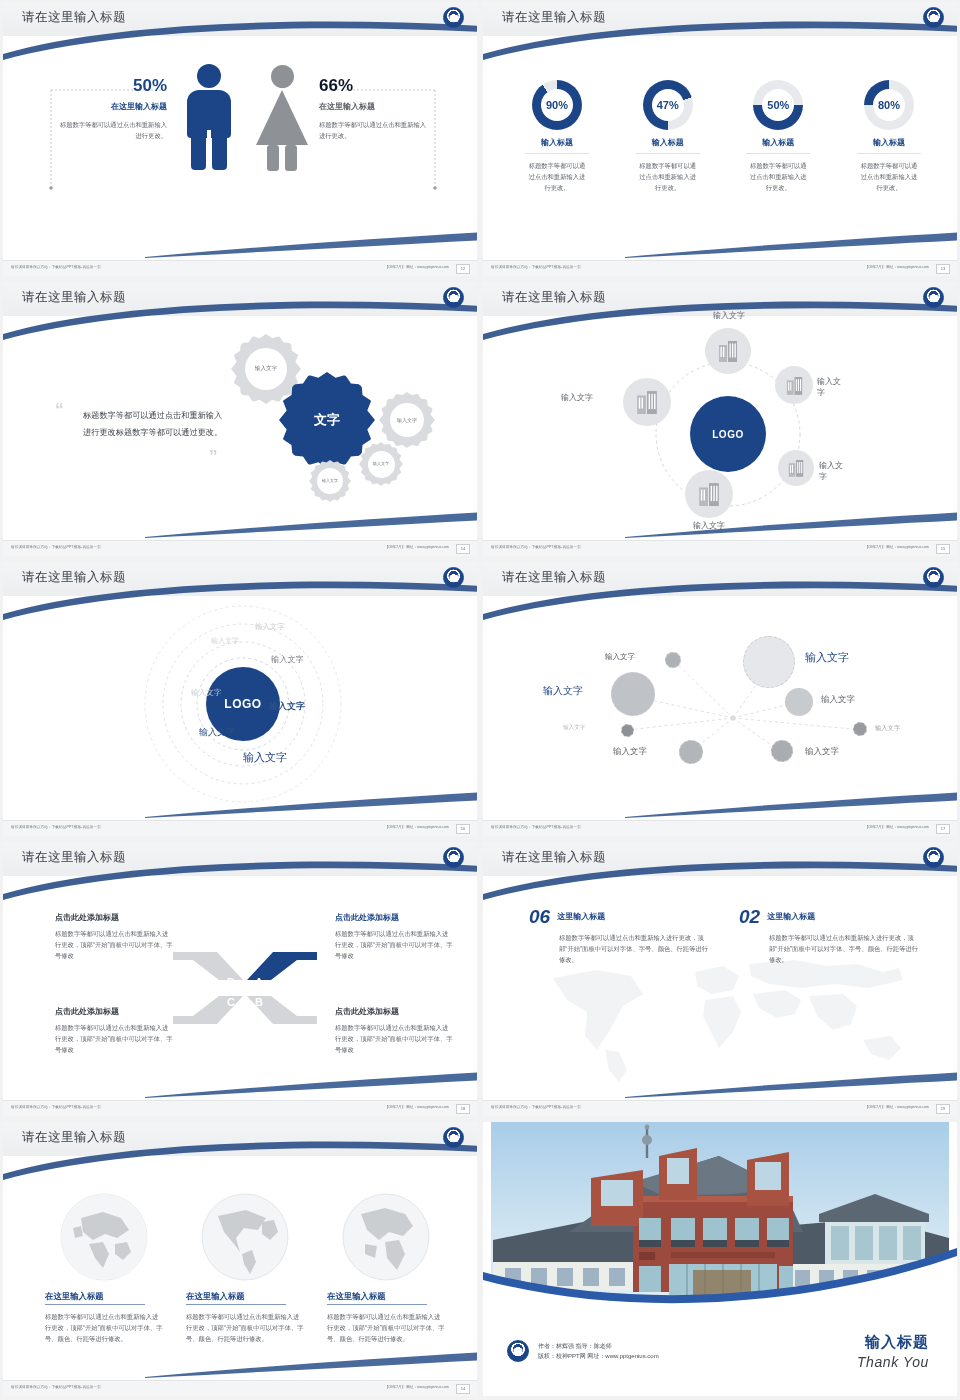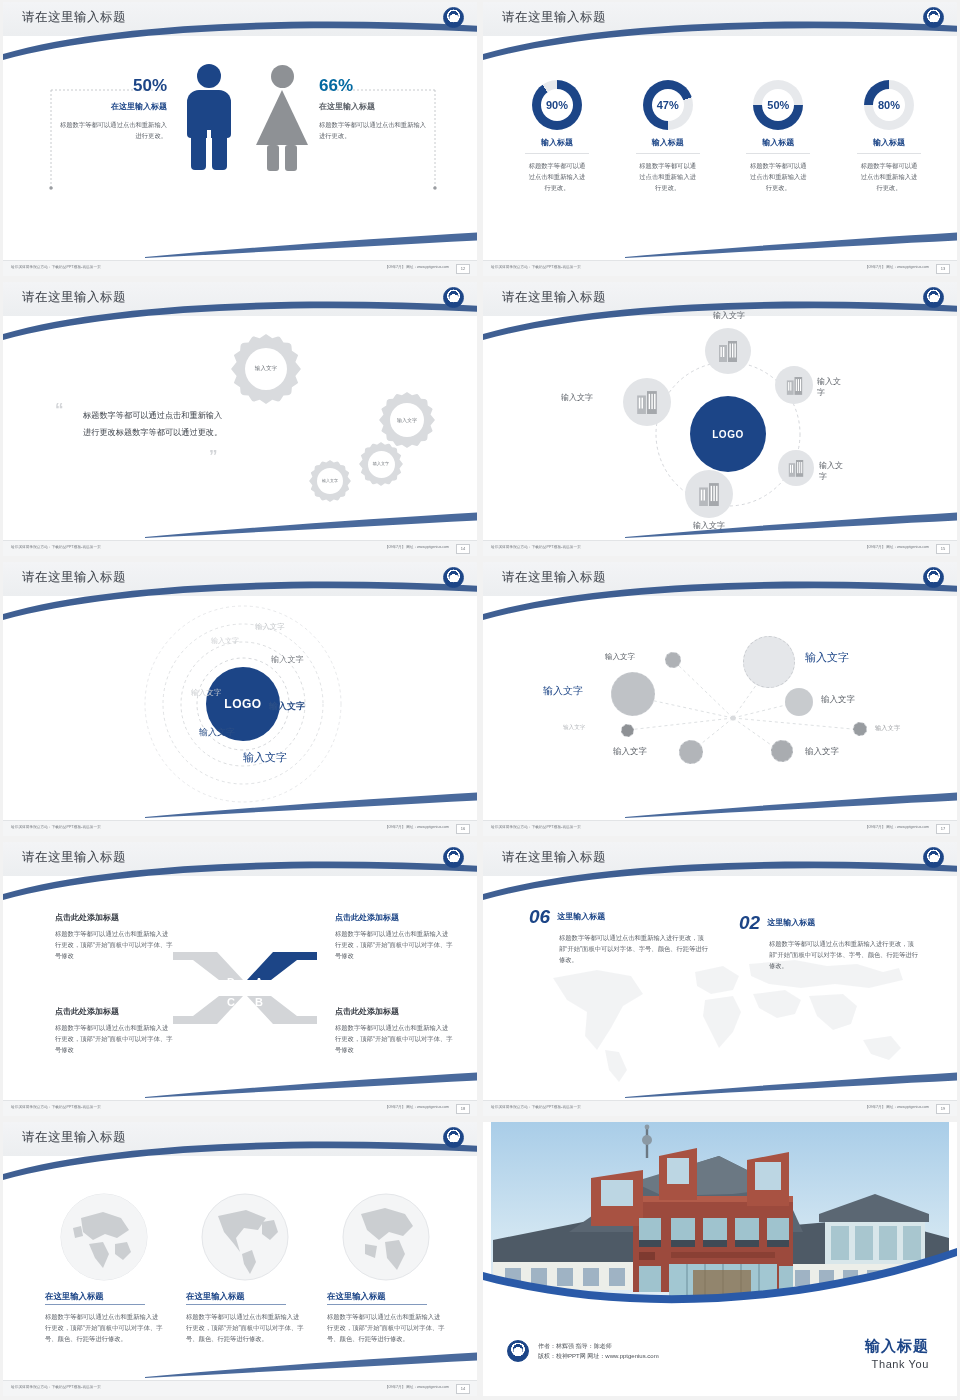--- a/index.html
+++ b/index.html
@@ -20,21 +20,21 @@
   .botswoosh { position:absolute; right:0; bottom:18px; width:70%; height:26px; overflow:hidden; }
 
   
   .foot { position:absolute; left:0; bottom:0; width:100%; height:16px; background:#f4f5f6; border-top:1px solid #e2e4e6; }
   .foot-l { position:absolute; left:8px; top:4px; font-size:3.6px; color:#6d7278; letter-spacing:.1px; }
   .foot-r { position:absolute; right:28px; top:4px; font-size:3.6px; color:#6d7278; }
   .pageno { position:absolute; right:7px; top:2.5px; width:14px; height:10px; border:1px solid #c9ccd0;
             font-size:4px; color:#6d7278; display:flex; align-items:center; justify-content:center; background:#fff;}
 
   .navy { color:#1c4587; }
-  .gray { color:#0369a1; }
+  .gray { color:#0f172a; }
   .body-txt { font-size:6.3px; line-height:1.75; color:#5a5f66; }
   .sub-h { font-size:8px; font-weight:bold; }
 
   
   .s1-wrap { position:absolute; left:0; top:46px; width:100%; height:190px; }
   .pct { font-size:17px; font-weight:bold; }
   .fig-m { width:52px; height:105px; position:relative; }
   .fig-m .head{ position:absolute; left:14px; top:0; width:24px; height:24px; border-radius:50%; background:#1c4587;}
   .fig-m .body{ position:absolute; left:4px; top:26px; width:44px; height:48px; background:#1c4587; border-radius:12px 12px 4px 4px;}
   .fig-m .lg1,.fig-m .lg2{ position:absolute; top:66px; width:15px; height:40px; background:#1c4587; border-radius:4px;}
@@ -62,21 +62,21 @@
   .logoball { border-radius:50%; background:#1c4587; color:#fff; display:flex; align-items:center;
               justify-content:center; font-weight:bold; letter-spacing:.5px; }
 
   
   .bignum { font-size:19px; font-style:italic; font-weight:bold; color:#1c4587; }
 
   
   .photo { position:absolute; left:0; top:0; width:100%; height:196px; overflow:hidden;
            background:linear-gradient(#bcd9ee 0%,#d8e9f4 45%,#e9f1f6 100%); }
   .thanks-cn { font-size:15px; font-weight:bold; color:#1c4587; letter-spacing:1px; }
-  .thanks-en { font-size:11px; color:#3a3f47; letter-spacing:.6px; }
+  .thanks-en { font-size:14px; color:#3a3f47; letter-spacing:.6px;font-style:italic; }
 </style>
 </head>
 <body>
 
 <div id="grid">
 
   <div class="slide">
     <div class="card">
       <div class="hdr"></div>
       <div class="hdr-curve">
@@ -219,20 +219,24 @@
 
       <div style="position:absolute;left:228px;top:52px;width:240px;height:180px">
 
         <div class="gear" style="left:0px;top:0px;width:70px;height:70px;background:#d9dbde;
              clip-path:polygon(50% 0,59% 6%,69% 3%,75% 12%,86% 13%,87% 24%,96% 30%,92% 40%,100% 50%,92% 60%,96% 70%,87% 76%,86% 87%,75% 88%,69% 97%,59% 94%,50% 100%,41% 94%,31% 97%,25% 88%,14% 87%,13% 76%,4% 70%,8% 60%,0 50%,8% 40%,4% 30%,13% 24%,14% 13%,25% 12%,31% 3%,41% 6%);">
           <div class="inner" style="width:42px;height:42px;font-size:5.6px;color:#6d7278;line-height:1.35">
             <span>输入文字</span>
           </div>
         </div>
 
+        <div class="gear" style="left:48px;top:38px;width:96px;height:96px;background:#1c4587;color:#fff;font-size:13px;font-weight:bold;
+             clip-path:polygon(50% 0,59% 6%,69% 3%,75% 12%,86% 13%,87% 24%,96% 30%,92% 40%,100% 50%,92% 60%,96% 70%,87% 76%,86% 87%,75% 88%,69% 97%,59% 94%,50% 100%,41% 94%,31% 97%,25% 88%,14% 87%,13% 76%,4% 70%,8% 60%,0 50%,8% 40%,4% 30%,13% 24%,14% 13%,25% 12%,31% 3%,41% 6%);">
+          <span>文字</span>
+        </div>
 
         <div class="gear" style="left:148px;top:58px;width:56px;height:56px;background:#d9dbde;
              clip-path:polygon(50% 0,59% 6%,69% 3%,75% 12%,86% 13%,87% 24%,96% 30%,92% 40%,100% 50%,92% 60%,96% 70%,87% 76%,86% 87%,75% 88%,69% 97%,59% 94%,50% 100%,41% 94%,31% 97%,25% 88%,14% 87%,13% 76%,4% 70%,8% 60%,0 50%,8% 40%,4% 30%,13% 24%,14% 13%,25% 12%,31% 3%,41% 6%);">
           <div class="inner" style="width:34px;height:34px;font-size:5px;color:#6d7278;line-height:1.3">
               <span>输入文字</span>
             </div>
         </div>
 
         <div class="gear" style="left:128px;top:108px;width:44px;height:44px;background:#d9dbde;
              clip-path:polygon(50% 0,59% 6%,69% 3%,75% 12%,86% 13%,87% 24%,96% 30%,92% 40%,100% 50%,92% 60%,96% 70%,87% 76%,86% 87%,75% 88%,69% 97%,59% 94%,50% 100%,41% 94%,31% 97%,25% 88%,14% 87%,13% 76%,4% 70%,8% 60%,0 50%,8% 40%,4% 30%,13% 24%,14% 13%,25% 12%,31% 3%,41% 6%);">
@@ -557,21 +561,21 @@
       <div style="position:absolute;left:46px;top:64px;width:190px">
         <div style="display:flex;align-items:flex-start;gap:7px">
           <div class="bignum">06</div>
           <div style="padding-top:5px">
             <div class="sub-h navy">这里输入标题</div>
           </div>
         </div>
         <div class="body-txt" style="margin-left:30px;margin-top:4px;width:152px">标题数字等都可以通过点击和重新输入进行更改，顶部“开始”面板中可以对字体、字号、颜色、行距等进行修改。</div>
       </div>
 
-      <div style="position:absolute;left:256px;top:70px;width:190px">
+      <div style="position:absolute;left:256px;top:64px;width:190px">
         <div style="display:flex;align-items:flex-start;gap:7px">
           <div class="bignum">02</div>
           <div style="padding-top:5px">
             <div class="sub-h navy">这里输入标题</div>
           </div>
         </div>
         <div class="body-txt" style="margin-left:30px;margin-top:4px;width:152px">标题数字等都可以通过点击和重新输入进行更改，顶部“开始”面板中可以对字体、字号、颜色、行距等进行修改。</div>
       </div>
 
       <div class="botswoosh">

